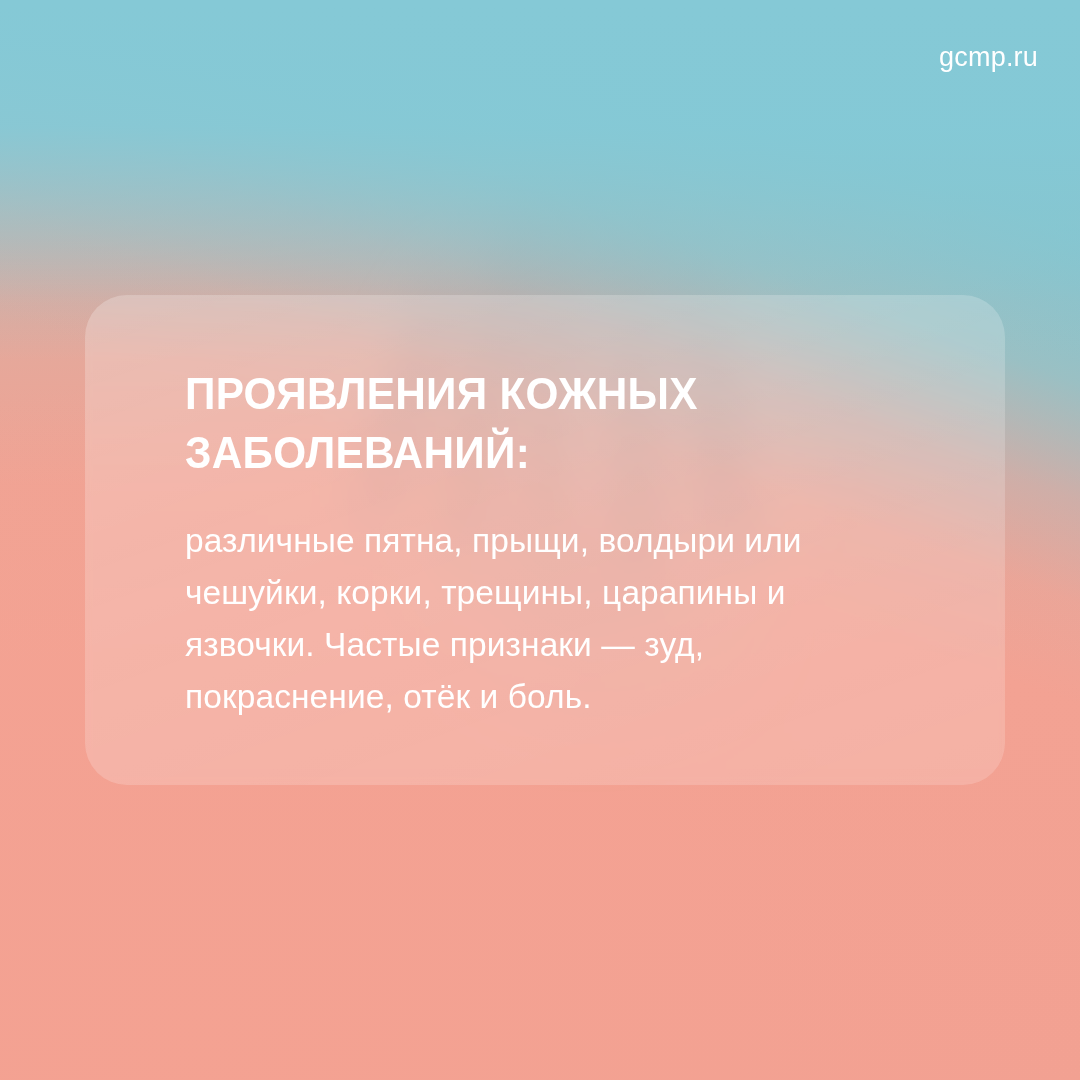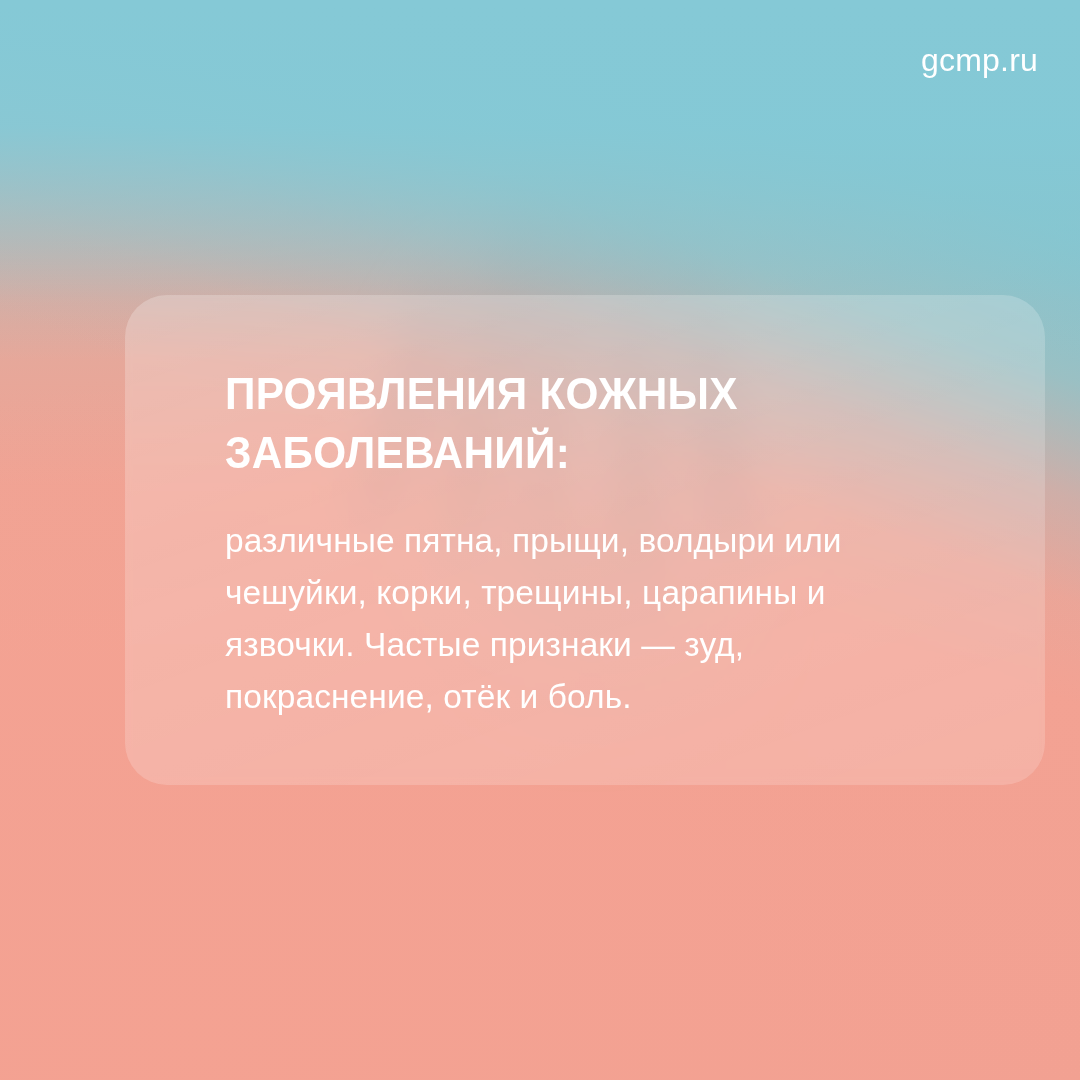--- a/index.html
+++ b/index.html
@@ -125,21 +125,21 @@
       rgba(230,206,200,0) 100%
     );
   }
 
   
   .watermark {
     position: absolute;
     right: 42px;
     top: 44px;
     color: #ffffff;
-    font-size: 32px;
+    font-size: 27px;
     line-height: 1;
     letter-spacing: 0.2px;
     font-weight: 400;
     white-space: nowrap;
   }
 
   
   .card {
     position: absolute;
     left: 85px;
@@ -151,21 +151,20 @@
       160deg,
       rgba(255,255,255,0.24) 0%,
       rgba(255,255,255,0.20) 45%,
       rgba(255,255,255,0.17) 100%
     );
     backdrop-filter: blur(3px);
     -webkit-backdrop-filter: blur(3px);
     box-sizing: border-box;
     padding: 70px 72px 0 100px;
     overflow: hidden;
-    margin-left: 40px;
   }
 
   .card-title {
     margin: 0;
     color: #ffffff;
     font-size: 45px;
     font-weight: 700;
     line-height: 1.30;
     letter-spacing: 0.3px;
     text-transform: uppercase;

